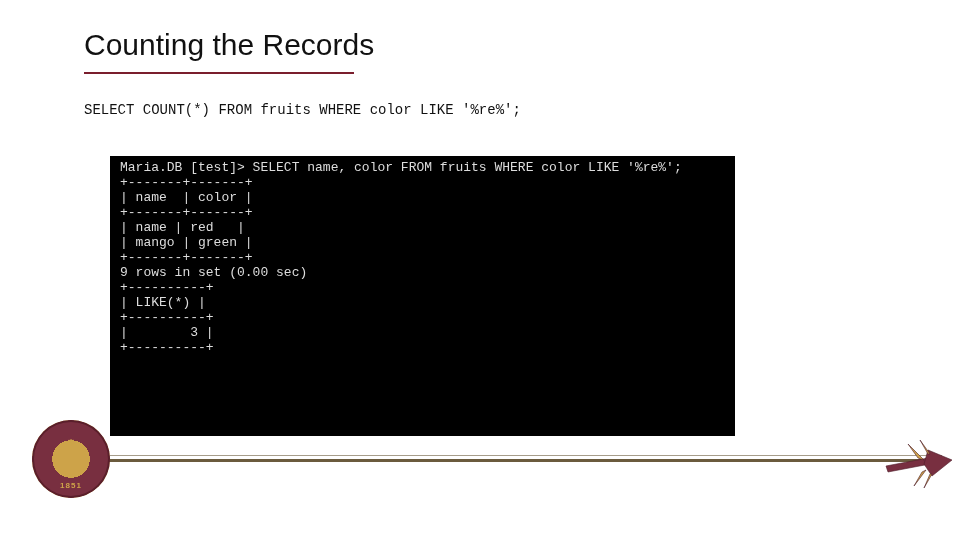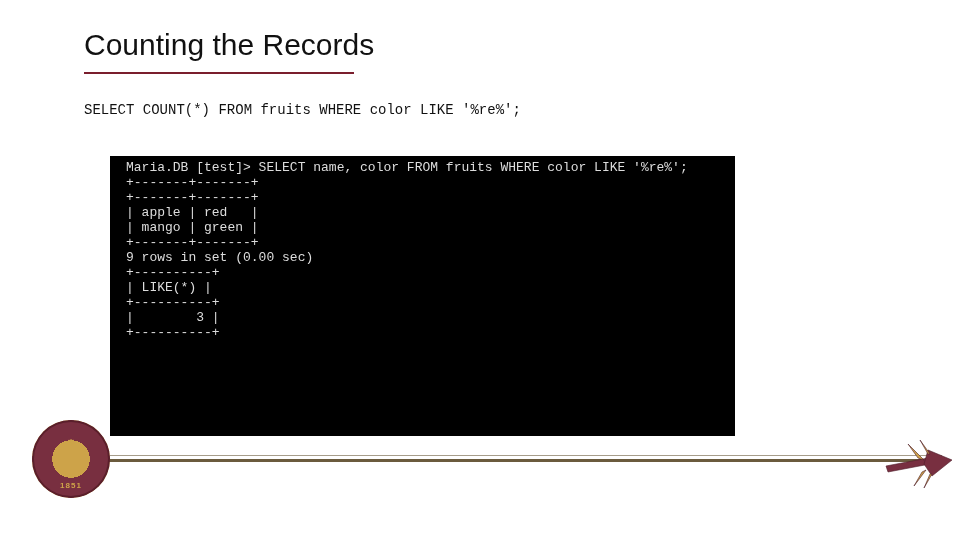--- a/index.html
+++ b/index.html
@@ -1,20 +1,20 @@
 <!DOCTYPE html>
 <html><head>
 <meta charset="utf-8">
 <style>
   html,body{margin:0;padding:0;width:960px;height:540px;background:#fff;font-family:"Segoe UI",Arial,sans-serif;color:#111;overflow:hidden}
   .slide{position:relative;width:960px;height:540px}
   .title{position:absolute;left:84px;top:28px;font-size:30px;font-weight:400;color:#111}
   .underline{position:absolute;left:84px;top:72px;width:270px;height:2px;background:#7a1e2d}
   .query{position:absolute;left:84px;top:102px;font-family:Consolas,"Courier New",monospace;font-size:14px;color:#111;white-space:pre}
-  .terminal{position:absolute;left:110px;top:156px;width:625px;height:280px;background:#000;font-family:Consolas,"Courier New",monospace;font-size:13px;line-height:15px;color:#ddd;padding:4px 16px;box-sizing:border-box}
+  .terminal{position:absolute;left:110px;top:156px;width:625px;height:280px;background:#000;font-family:Consolas,"Courier New",monospace;font-size:13px;line-height:15px;color:#ddd;padding:4px 10px;box-sizing:border-box}
   .terminal .line{white-space:pre}
   
   .footer-line{position:absolute;left:108px;right:18px;top:459px;height:3px;background:#6b5b3e}
   .footer-line:before{content:"";position:absolute;left:0;right:0;top:-4px;height:1px;background:#6b5b3e;opacity:.6}
   
   .seal{position:absolute;left:32px;top:420px;width:78px;height:78px;border-radius:50%;background:radial-gradient(circle at 50% 50%,#cda349 0 34%,#782f40 34% 70%,#cda349 70% 74%,#782f40 74% 100%);box-shadow:0 0 0 2px #5a1f2b inset}
   .seal:after{content:"1851";position:absolute;left:0;right:0;bottom:8px;text-align:center;font-size:8px;font-weight:bold;color:#cda349;letter-spacing:1px}
   .torches{position:absolute;left:0;right:0;top:14px;text-align:center;font-size:14px;color:#cda349}
   
   .spear{position:absolute;right:6px;top:430px}
@@ -26,22 +26,23 @@
 <div class="slide">
 
   <div class="title">Counting the Records</div>
   <div class="underline"></div>
 
   <div class="query">SELECT COUNT(*) FROM fruits WHERE color LIKE '%re%';</div>
 
   <div class="terminal">
     <div class="line">Maria.DB [test]&gt; SELECT name, color FROM fruits WHERE color LIKE '%re%';</div>
     <div class="line">+-------+-------+</div>
+    <div class="line">| name  | color |</div>
     <div class="line">+-------+-------+</div>
-    <div class="line">| apple | red   |</div>
+    <div class="line">| name | red   |</div>
     <div class="line">| mango | green |</div>
     <div class="line">+-------+-------+</div>
     <div class="line">9 rows in set (0.00 sec)</div>
     <div class="line"></div>
     <div class="line">+----------+</div>
     <div class="line">| LIKE(*) |</div>
     <div class="line">+----------+</div>
     <div class="line">|        3 |</div>
     <div class="line">+----------+</div>
   </div>

